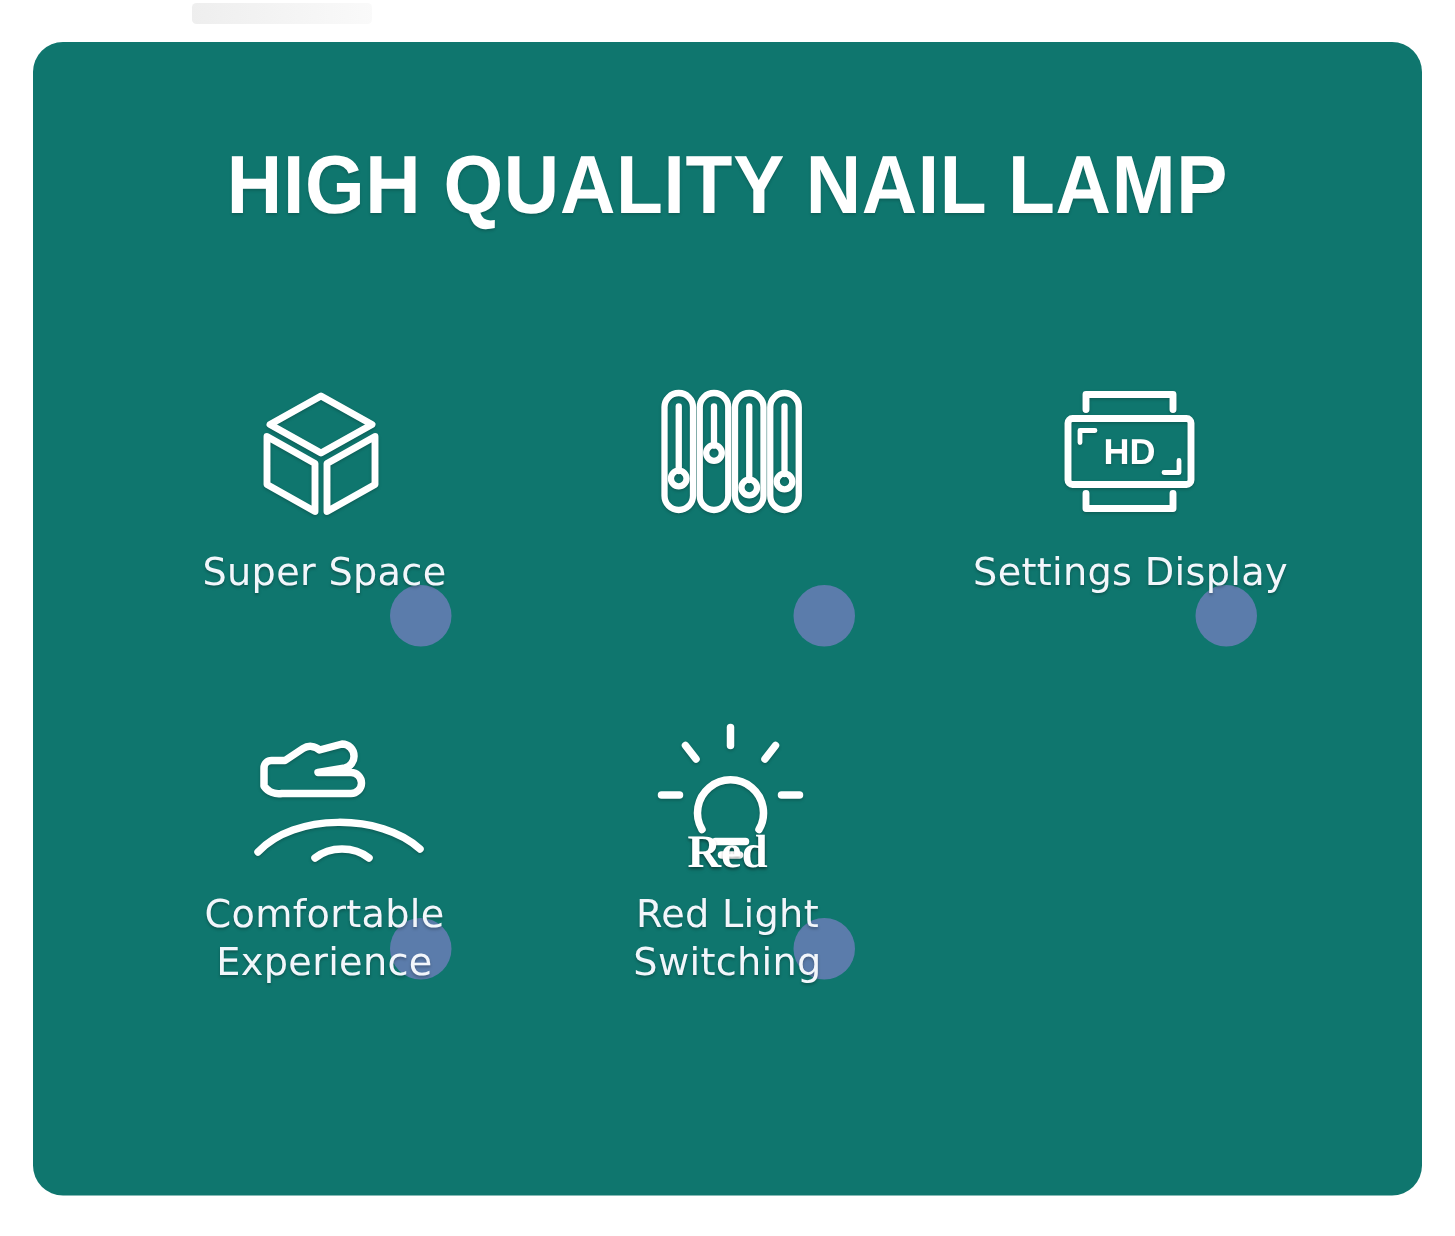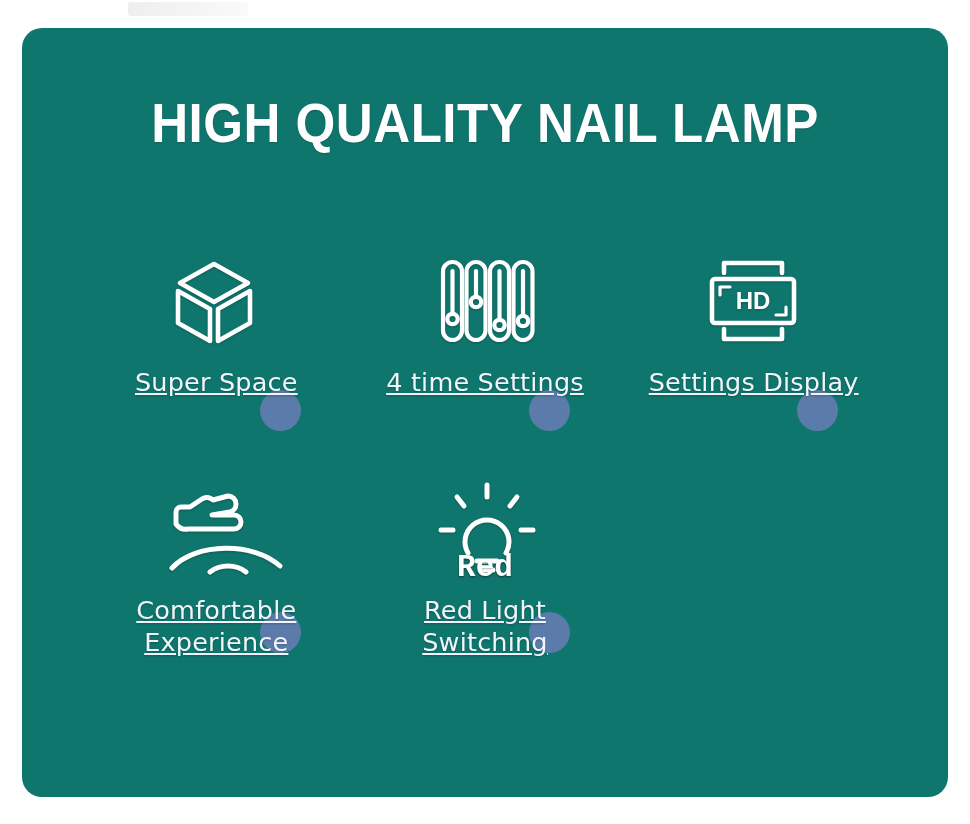--- a/index.html
+++ b/index.html
@@ -94,32 +94,31 @@
     z-index: 3;
     margin-top: 18px;
     color: #f2f6fb;
     font-family: "DejaVu Sans", "Liberation Sans", sans-serif;
     font-size: 25.5px;
     line-height: 1.24;
     text-align: center;
     letter-spacing: 0.2px;
     text-shadow: 0 1px 2px rgba(0,0,0,0.25);
     white-space: pre-line;
-    text-decoration: underline;
   }
 
   
   .red-word {
     position: absolute;
     left: 0;
     width: 100%;
     bottom: -6px;
     text-align: center;
     color: #ffffff;
-    font-family: Liberation Mono, monospace;
+    font-family: Liberation Serif, serif;
     font-weight: bold;
     font-size: 31px;
     line-height: 1;
     z-index: 4;
     text-shadow: 0 1px 2px rgba(0,0,0,0.3);
   }
 
   .hd-text {
     font-family: "Liberation Sans", "DejaVu Sans", sans-serif;
     font-weight: bold;
@@ -179,21 +178,20 @@
 
           <rect x="53" y="6" width="19" height="78" rx="9.5"></rect>
           <line x1="62.5" y1="15" x2="62.5" y2="64"></line>
           <circle cx="62.5" cy="69" r="5.2"></circle>
 
           <rect x="76.5" y="6" width="19" height="78" rx="9.5"></rect>
           <line x1="86" y1="15" x2="86" y2="60"></line>
           <circle cx="86" cy="65" r="5.2"></circle>
         </svg>
       </div>
-      <div class="feature-label">4 time Settings</div>
     </div>
 
     <div class="feature-cell">
       <div class="deco-dot r1"></div>
       <div class="feature-icon">
         <svg width="94" height="88" viewBox="0 0 94 88" fill="none" stroke="#ffffff" stroke-width="4.6" stroke-linejoin="round" stroke-linecap="round">
 
           <path d="M18 16 L18 6 L76 6 L76 16"></path>
 
           <path d="M18 72 L18 82 L76 82 L76 72"></path>

